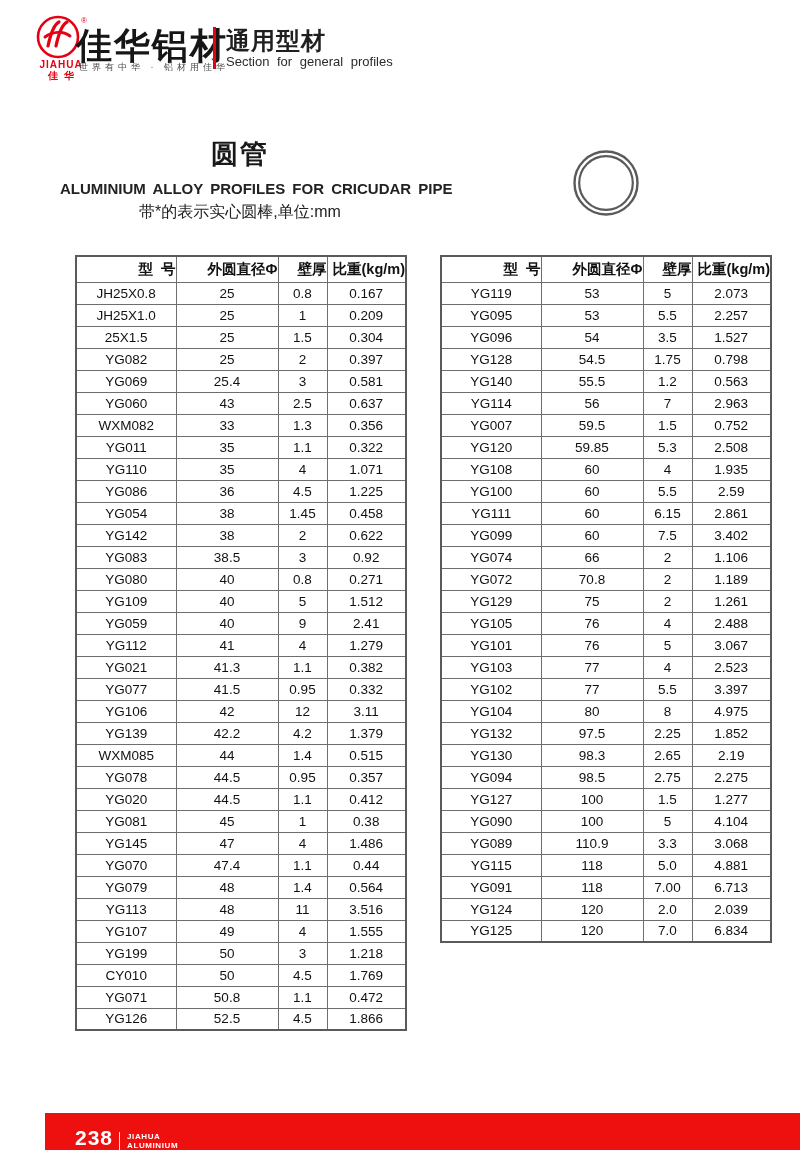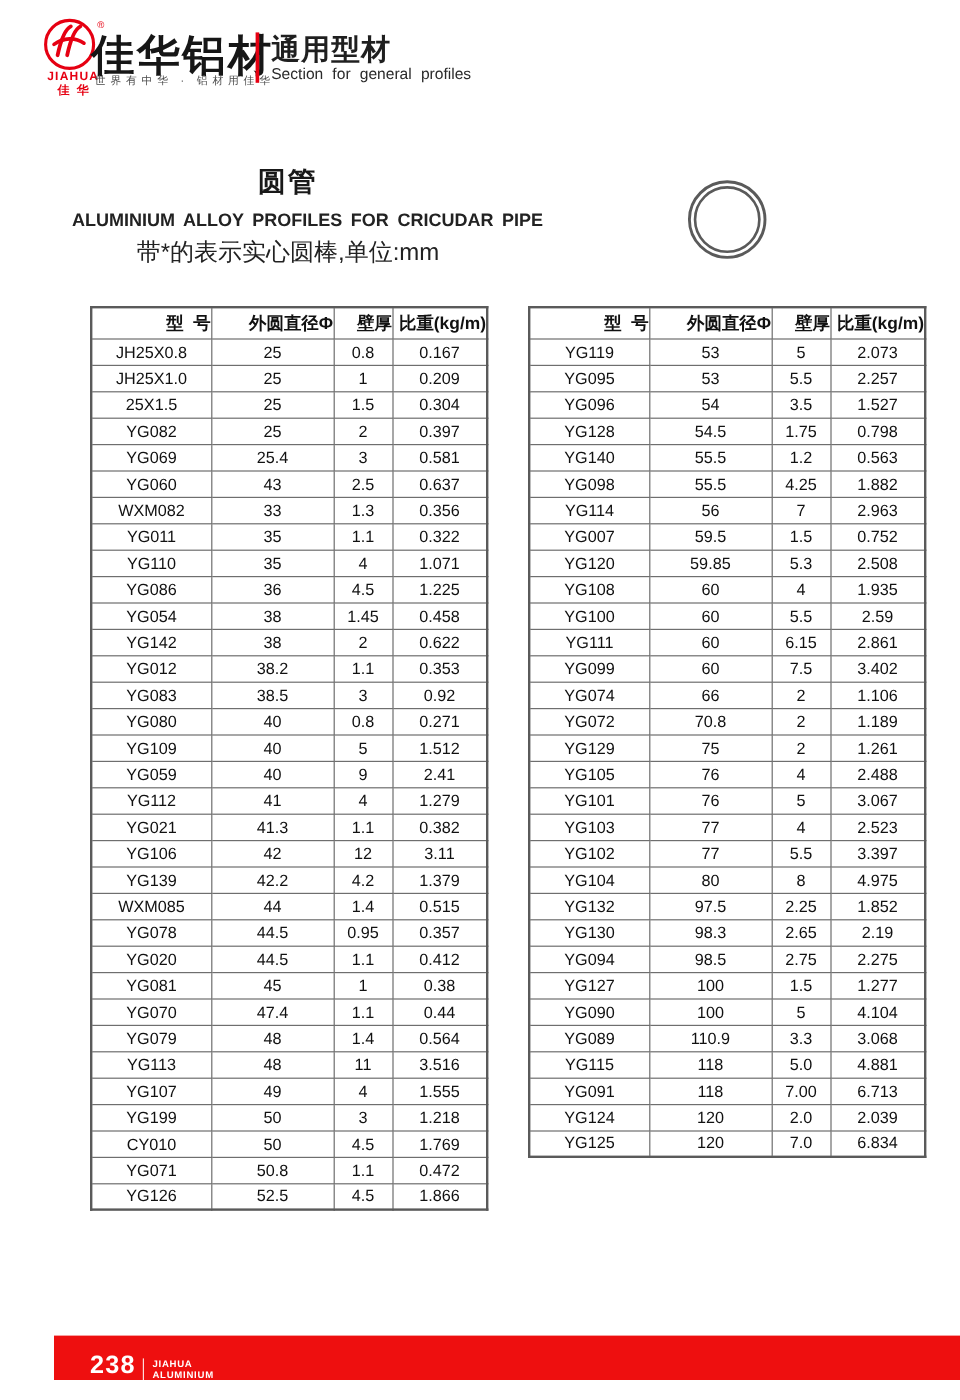--- a/index.html
+++ b/index.html
@@ -22,23 +22,23 @@
   .tagline {
     position:absolute; left:79px; top:61px; font-size:9px; color:#4a4a4a;
     letter-spacing:4px; white-space:nowrap;
   }
   .header-divider { position:absolute; left:213px; top:27px; width:3px; height:42px; background:#e60012; }
   .section-cn { position:absolute; left:226px; top:25px; font-size:24px; font-weight:bold; color:#1f1f1f; letter-spacing:1px; }
   .section-en { position:absolute; left:226px; top:54px; font-size:13px; color:#2a2a2a; word-spacing:4px; }
 
   
   .title-block { position:absolute; left:60px; top:136px; width:360px; text-align:center; }
-  .title-cn { font-size:23px; font-weight:600; color:#191919; letter-spacing:2px; }
+  .title-cn { font-size:27px; font-weight:600; color:#191919; letter-spacing:2px; }
   .title-en { margin-top:8px; font-size:15px; font-weight:600; color:#222; letter-spacing:0px; word-spacing:3px; white-space:nowrap; }
-  .title-note { margin-top:5px; font-size:20px; color:#222; }
+  .title-note { margin-top:5px; font-size:16px; color:#222; }
 
   .pipe-figure { position:absolute; left:571px; top:148px; }
 
   
   .data-table { position:absolute; top:255px; border-collapse:collapse; table-layout:fixed; background:#fff; }
   .data-table.left { left:75px; }
   .data-table.right { left:440px; }
   .data-table, .data-table th, .data-table td { border:1px solid #6e6e6e; }
   .data-table { border:2px solid #5a5a5a; }
   .data-table th {
@@ -179,26 +179,20 @@
         <td>1.45</td>
         <td>0.458</td>
       </tr>
       <tr>
         <td>YG142</td>
         <td>38</td>
         <td>2</td>
         <td>0.622</td>
       </tr>
       <tr>
-        <td>YG012</td>
-        <td>38.2</td>
-        <td>1.1</td>
-        <td>0.353</td>
-      </tr>
-      <tr>
         <td>YG083</td>
         <td>38.5</td>
         <td>3</td>
         <td>0.92</td>
       </tr>
       <tr>
         <td>YG080</td>
         <td>40</td>
         <td>0.8</td>
         <td>0.271</td>
@@ -221,20 +215,26 @@
         <td>4</td>
         <td>1.279</td>
       </tr>
       <tr>
         <td>YG021</td>
         <td>41.3</td>
         <td>1.1</td>
         <td>0.382</td>
       </tr>
       <tr>
+        <td>YG077</td>
+        <td>41.5</td>
+        <td>0.95</td>
+        <td>0.332</td>
+      </tr>
+      <tr>
         <td>YG106</td>
         <td>42</td>
         <td>12</td>
         <td>3.11</td>
       </tr>
       <tr>
         <td>YG139</td>
         <td>42.2</td>
         <td>4.2</td>
         <td>1.379</td>
@@ -255,20 +255,26 @@
         <td>YG020</td>
         <td>44.5</td>
         <td>1.1</td>
         <td>0.412</td>
       </tr>
       <tr>
         <td>YG081</td>
         <td>45</td>
         <td>1</td>
         <td>0.38</td>
+      </tr>
+      <tr>
+        <td>YG145</td>
+        <td>47</td>
+        <td>4</td>
+        <td>1.486</td>
       </tr>
       <tr>
         <td>YG070</td>
         <td>47.4</td>
         <td>1.1</td>
         <td>0.44</td>
       </tr>
       <tr>
         <td>YG079</td>
         <td>48</td>
@@ -354,26 +360,20 @@
         <td>1.75</td>
         <td>0.798</td>
       </tr>
       <tr>
         <td>YG140</td>
         <td>55.5</td>
         <td>1.2</td>
         <td>0.563</td>
       </tr>
       <tr>
-        <td>YG098</td>
-        <td>55.5</td>
-        <td>4.25</td>
-        <td>1.882</td>
-      </tr>
-      <tr>
         <td>YG114</td>
         <td>56</td>
         <td>7</td>
         <td>2.963</td>
       </tr>
       <tr>
         <td>YG007</td>
         <td>59.5</td>
         <td>1.5</td>
         <td>0.752</td>

